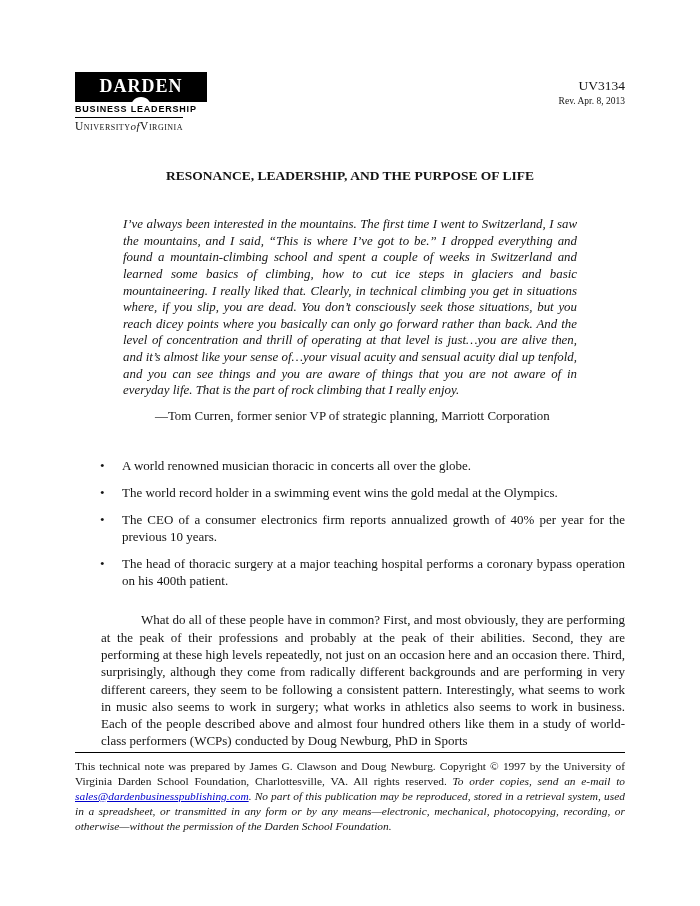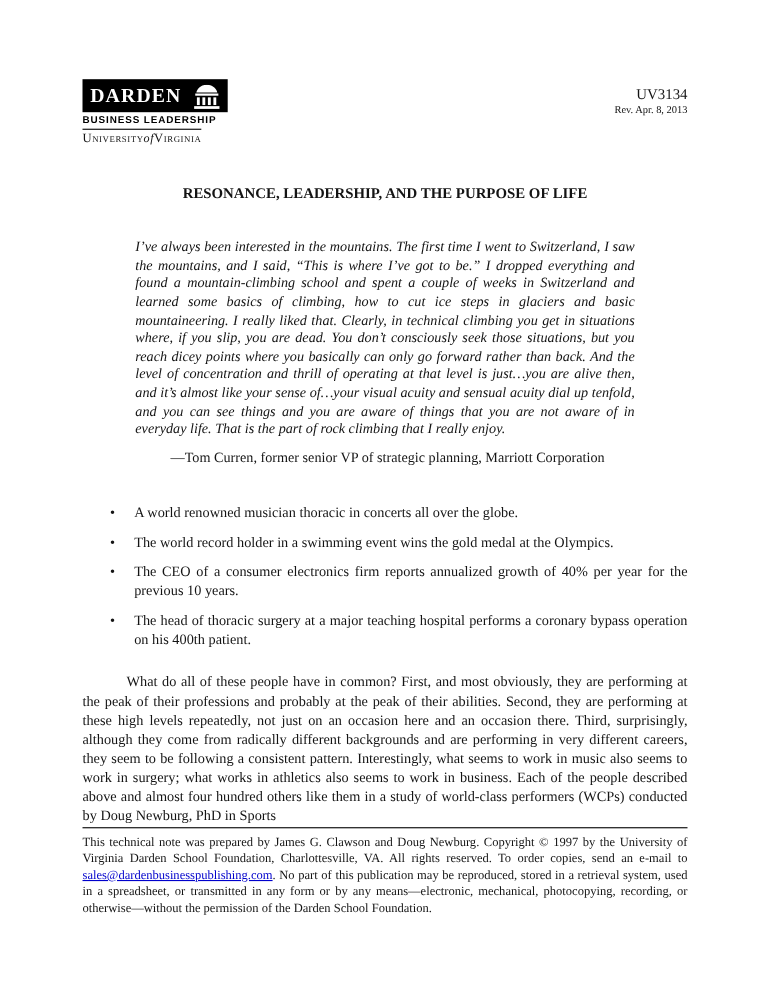--- a/index.html
+++ b/index.html
@@ -14,21 +14,21 @@
     overflow:hidden;
   }
   .content { padding:72px 75px 0 75px; }
 
   
   .header { display:flex; justify-content:space-between; align-items:flex-start; }
   .logo-block { width:132px; }
   .logo-box {
     background:#000; color:#fff;
     display:flex; align-items:center; justify-content:space-between;
-    padding:4px 7px 3px 7px; height:30px;
+    padding:4px 7px 3px 7px; height:30px;flex-direction:column;
   }
   .logo-darden {
     font-family:"Liberation Serif", serif;
     font-weight:bold; font-size:18px; letter-spacing:1px;
   }
   .rotunda { display:flex; align-items:center; }
   .logo-sub {
     font-family:"Liberation Sans", sans-serif;
     font-weight:bold; font-size:9px; letter-spacing:0.8px;
     margin-top:2px; color:#000;
@@ -67,32 +67,32 @@
     padding-left:25px; margin-bottom:10px;
     font-size:13px; line-height:1.3;
   }
   .bullet-marker { flex:0 0 22px; }
   .bullet-text { flex:1; text-align:justify; }
 
   
   .paragraph {
     margin-top:22px;
     font-size:13px; line-height:1.33;
-    text-align:justify; text-indent:40px;
+    text-align:justify; text-indent:40px;margin-left:26px;
   }
 
   
   .footer {
     position:absolute; left:75px; right:75px; bottom:72px;
     border-top:1px solid #000;
     padding-top:6px;
     font-size:11.4px; line-height:1.32;
     text-align:justify;
   }
-  .footer .italic { }
+  .footer .italic { font-style:italic; }
   .email-link { color:#0000cc; text-decoration:underline; }
 </style>
 </head>
 <body>
 
 <div class="page">
   <div class="content">
 
     <div class="header">
       <div class="logo-block">

